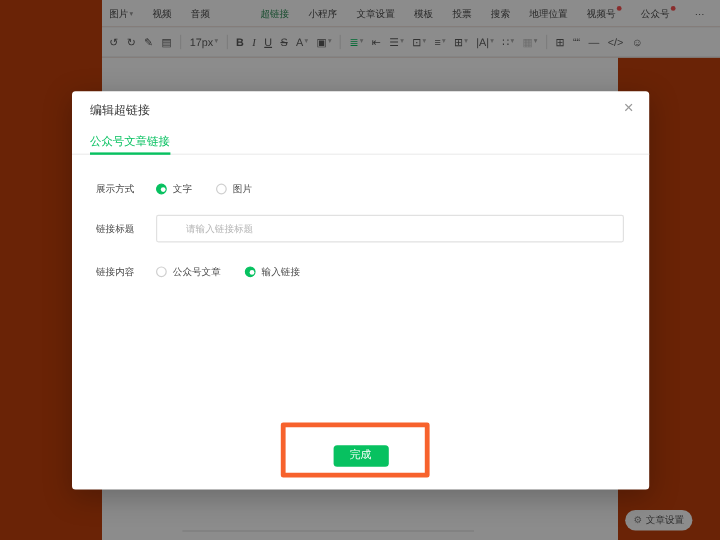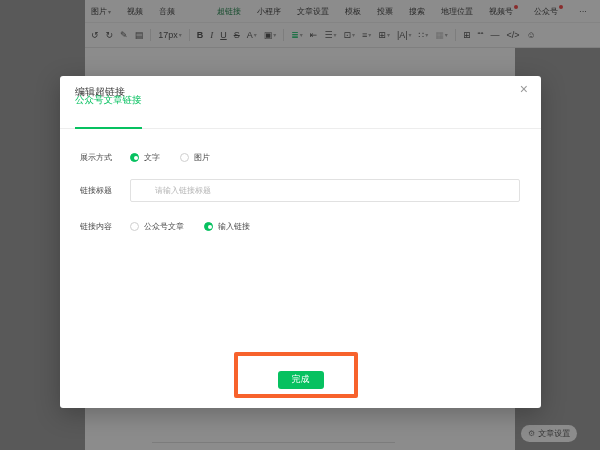--- a/index.html
+++ b/index.html
@@ -1,17 +1,17 @@
 <!DOCTYPE html>
 <html><head>
 <meta charset="utf-8">
 <style>
   * { margin:0; padding:0; box-sizing:border-box; }
   body { font-family:"Liberation Sans","DejaVu Sans",sans-serif; background:#555; }
-  .screen { position:relative; width:600px; height:450px; background:#a3a3a3; overflow:hidden; margin:0 auto; }
+  .screen { position:relative; width:600px; height:450px; background:#c2410c; overflow:hidden; margin:0 auto; }
 
   
   .topbar { position:absolute; top:0; left:85px; right:0; height:22px; background:#fff;
             display:flex; align-items:center; gap:16px; padding-left:6px; }
   .etab { font-size:8px; color:#4b4b4b; position:relative; white-space:nowrap; cursor:pointer; display:flex; align-items:center; gap:1px; }
   .etab.active { color:#2e8d57; }
   .etab .caret { font-size:6px; color:#9a9a9a; }
   .etab .badge { width:4px; height:4px; border-radius:50%; background:#fa5151; position:relative; top:-4px; }
   .tgap { width:10px; }
 
@@ -39,21 +39,21 @@
   
   .overlay { position:absolute; inset:0; background:rgba(0,0,0,0.45); z-index:5; }
 
   
   .modal { position:absolute; left:60px; top:76px; width:481px; height:332px; background:#fff;
            border-radius:3px; box-shadow:0 6px 24px rgba(0,0,0,0.25); z-index:10; }
   .m-title { position:absolute; left:15px; top:9px; font-size:10px; color:#353535; }
   .m-close { position:absolute; right:13px; top:6px; font-size:14px; color:#999; cursor:pointer; line-height:1; }
   .m-tabs { position:absolute; left:0; right:0; top:30px; height:23px; border-bottom:1px solid #ededed; }
   .m-tab { position:absolute; left:15px; bottom:-1px; font-size:9.5px; color:#07c160;
-           padding-bottom:20px; border-bottom:2px solid #07c160; cursor:pointer; }
+           padding-bottom:2px; border-bottom:2px solid #07c160; cursor:pointer; }
 
   .m-form { position:absolute; top:53px; left:20px; right:21px; }
   .frow { display:flex; align-items:center; }
   .r1 { margin-top:22px; height:12px; }
   .r2 { margin-top:16px; height:23px; }
   .r3 { margin-top:18px; height:12px; }
   .r4 { margin-top:14px; height:23px; }
   .flabel { width:50px; flex:0 0 50px; font-size:8px; color:#4a4a4a; }
   .radio { display:flex; align-items:center; gap:5px; margin-right:20px; cursor:pointer; }
   .rdot { width:9px; height:9px; border-radius:50%; border:1px solid #cfcfcf; background:#fff; position:relative; }

